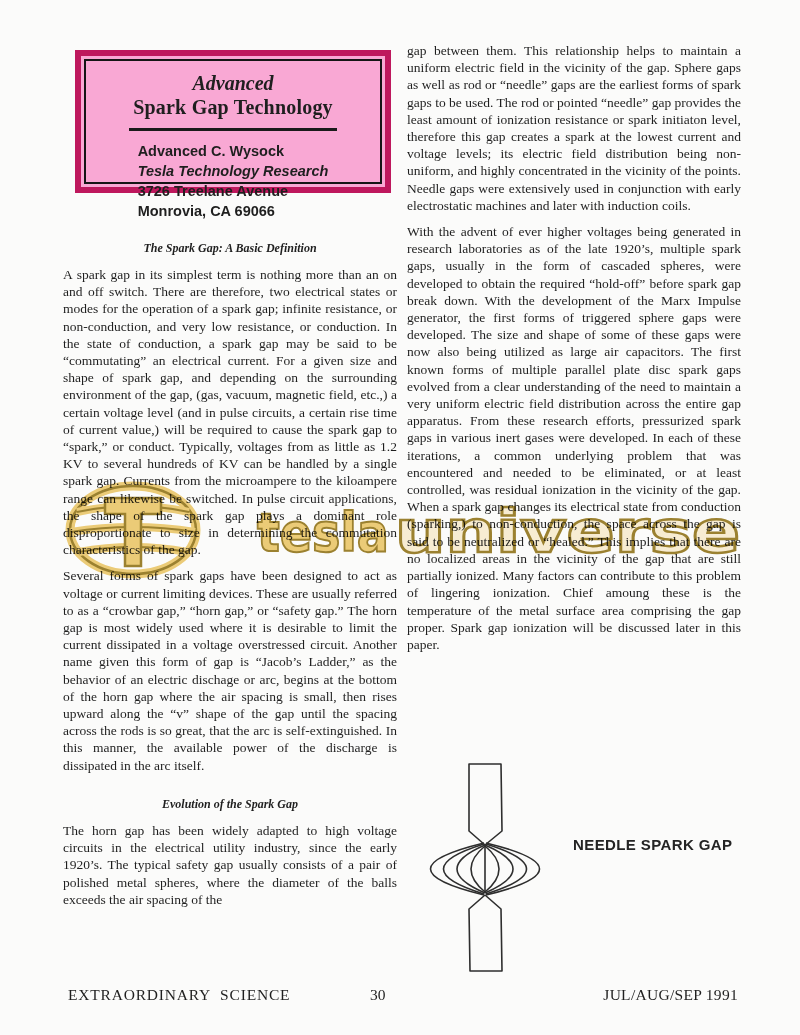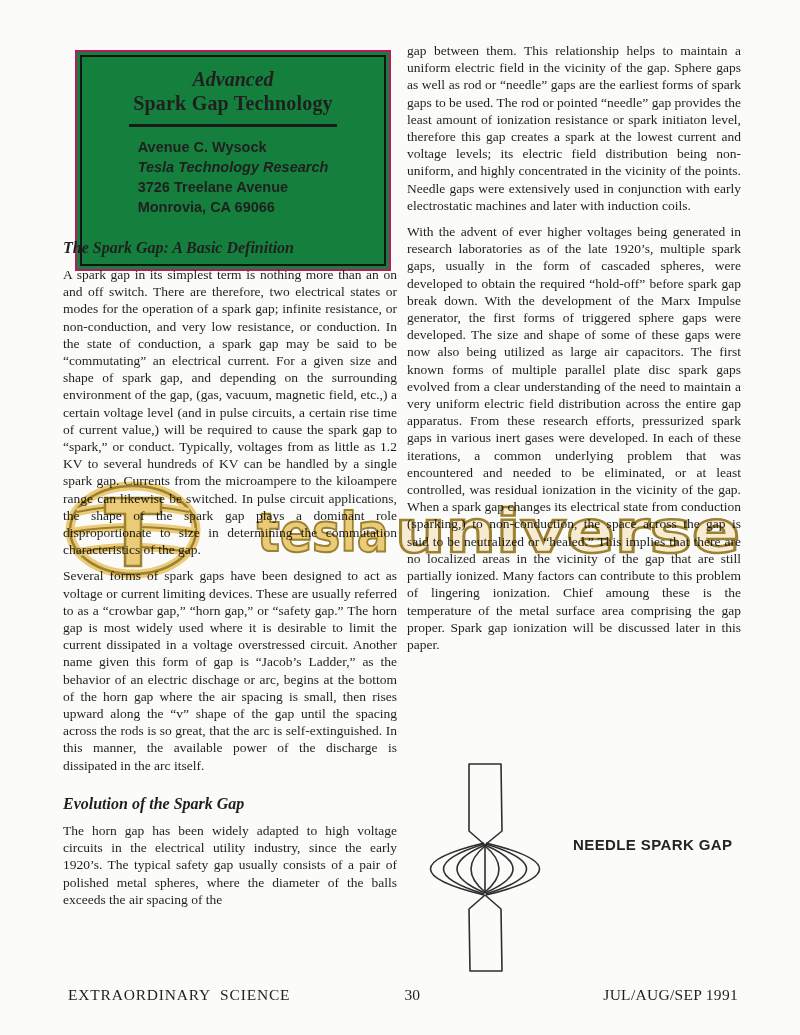--- a/index.html
+++ b/index.html
@@ -6,22 +6,22 @@
   body{
     width:800px;height:1035px;
     background:#fbfbfa;
     font-family:"Liberation Serif", serif;
     color:#1f1f1f;
     position:relative;
     overflow:hidden;
   }
   
   .title-box{
-    position:absolute;left:75px;top:50px;width:316px;height:221px;
-    border:2px solid #be185d;box-sizing:border-box;background:#15803d;
+    position:absolute;left:75px;top:50px;width:316px;height:143px;
+    border:6px solid #be185d;box-sizing:border-box;background:#f9a8d4;
   }
   .title-box-inner{
     position:absolute;left:3px;top:3px;right:3px;bottom:3px;
     border:2px solid #151515;
     padding:10px 6px 6px 6px;box-sizing:border-box;
     text-align:center;
   }
   .tb-title1{font-size:20px;font-weight:bold;font-style:italic;line-height:24px;}
   .tb-title2{font-size:20px;font-weight:bold;line-height:24px;font-family:Liberation Serif, serif;letter-spacing:0.2px;}
   .tb-rule{width:208px;height:3px;background:#1a1a1a;margin:9px auto 10px auto;}
@@ -29,40 +29,40 @@
   .tb-org{font-style:italic;}
   
   .col{
     position:absolute;width:334px;
     font-size:13.5px;line-height:17.2px;
     text-align:justify;
   }
   .col-left{left:63px;top:238px;}
   .col-right{left:407px;top:42px;}
   .sect-heading{
-    text-align:left;font-weight:bold;font-style:italic;
-    font-size:16px;line-height:20px;margin:0 0 8px 0;
+    text-align:center;font-weight:bold;font-style:italic;
+    font-size:12px;line-height:20px;margin:0 0 8px 0;
   }
   .sect-heading.second{margin-top:20px;}
   .col p{margin:0 0 9px 0;}
   
   .figure{position:absolute;left:407px;top:760px;width:345px;height:222px;}
   .figure svg{display:block;}
   .figure-label{
     position:absolute;left:166px;top:76px;
     font-family:Liberation Sans, sans-serif;font-weight:bold;
     font-size:15px;letter-spacing:0.4px;color:#242424;white-space:nowrap;
   }
   
   .footer-journal{
     position:absolute;left:68px;top:986px;
     font-size:15.5px;letter-spacing:0.8px;word-spacing:5px;
   }
   .footer-page{
-    position:absolute;left:370px;top:986px;width:50px;text-align:right;
+    position:absolute;left:370px;top:986px;width:50px;text-align:left;
     font-size:15.5px;
   }
   .footer-issue{
     position:absolute;right:62px;top:986px;
     font-size:15.5px;letter-spacing:0.3px;
   }
   
   .watermark{
     position:absolute;left:55px;top:477px;width:692px;height:110px;
     mix-blend-mode:multiply;opacity:0.92;z-index:5;pointer-events:none;
@@ -70,21 +70,21 @@
 </style>
 </head>
 <body>
 
 <div class="title-box">
   <div class="title-box-inner">
     <div class="tb-title1">Advanced</div>
     <div class="tb-title2">Spark Gap Technology</div>
     <div class="tb-rule"></div>
     <div class="tb-address">
-      <div>Avenue C. Wysock</div>
+      <div>Advanced C. Wysock</div>
       <div class="tb-org">Tesla Technology Research</div>
       <div>3726 Treelane Avenue</div>
       <div>Monrovia, CA  69066</div>
     </div>
   </div>
 </div>
 
 <div class="col col-left">
   <div class="sect-heading">The Spark Gap:  A Basic Definition</div>
   <p>A spark gap in its simplest term is nothing more than an on and off switch.  There are therefore, two electrical states or modes for the operation of a spark gap; infinite resistance, or non-conduction, and very low resistance, or conduction.  In the state of conduction, a spark gap may be said to be “commutating” an electrical current.  For a given size and shape of spark gap, and depending on the surrounding environment of the gap, (gas, vacuum, magnetic field, etc.,) a certain voltage level (and in pulse circuits, a certain rise time of current value,) will be required to cause the spark gap to “spark,” or conduct.  Typically, voltages from as little as 1.2 KV to several hundreds of KV can be handled by a single spark gap.  Currents from the microampere to the kiloampere range can likewise be switched.  In pulse circuit applications, the shape of the spark gap plays a dominant role disproportionate to size in determining the commutation characteristics of the gap.</p>

